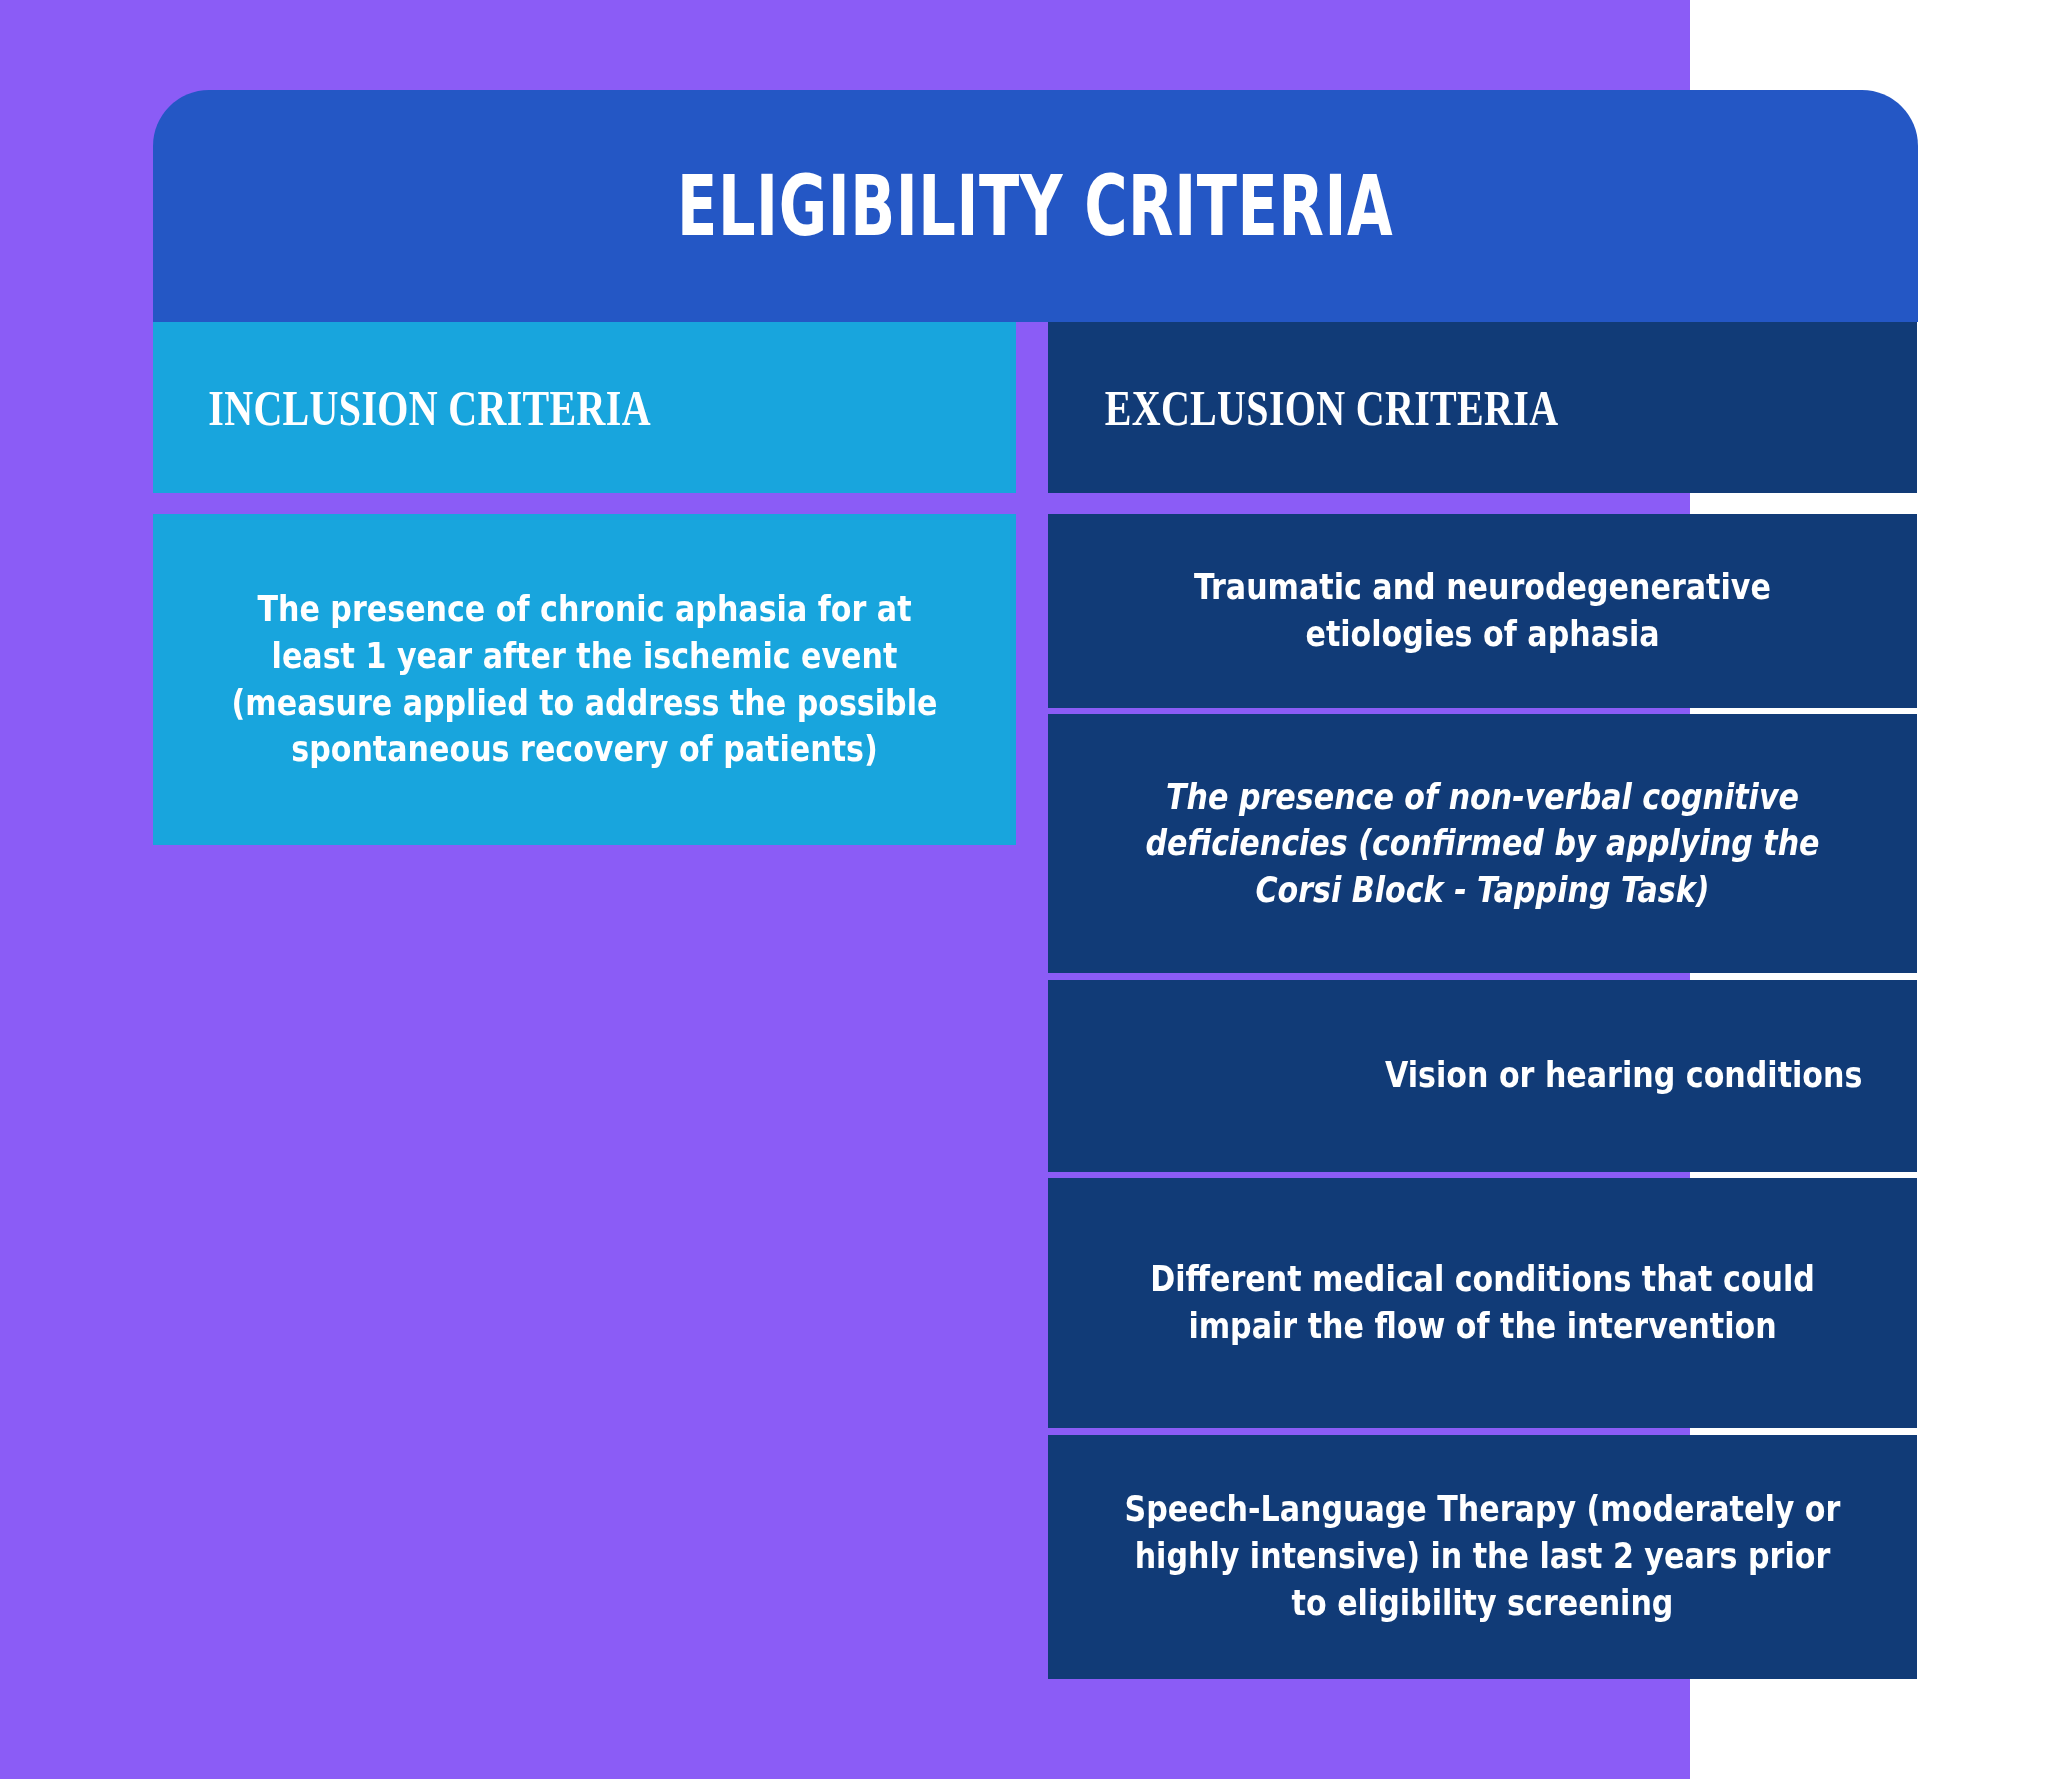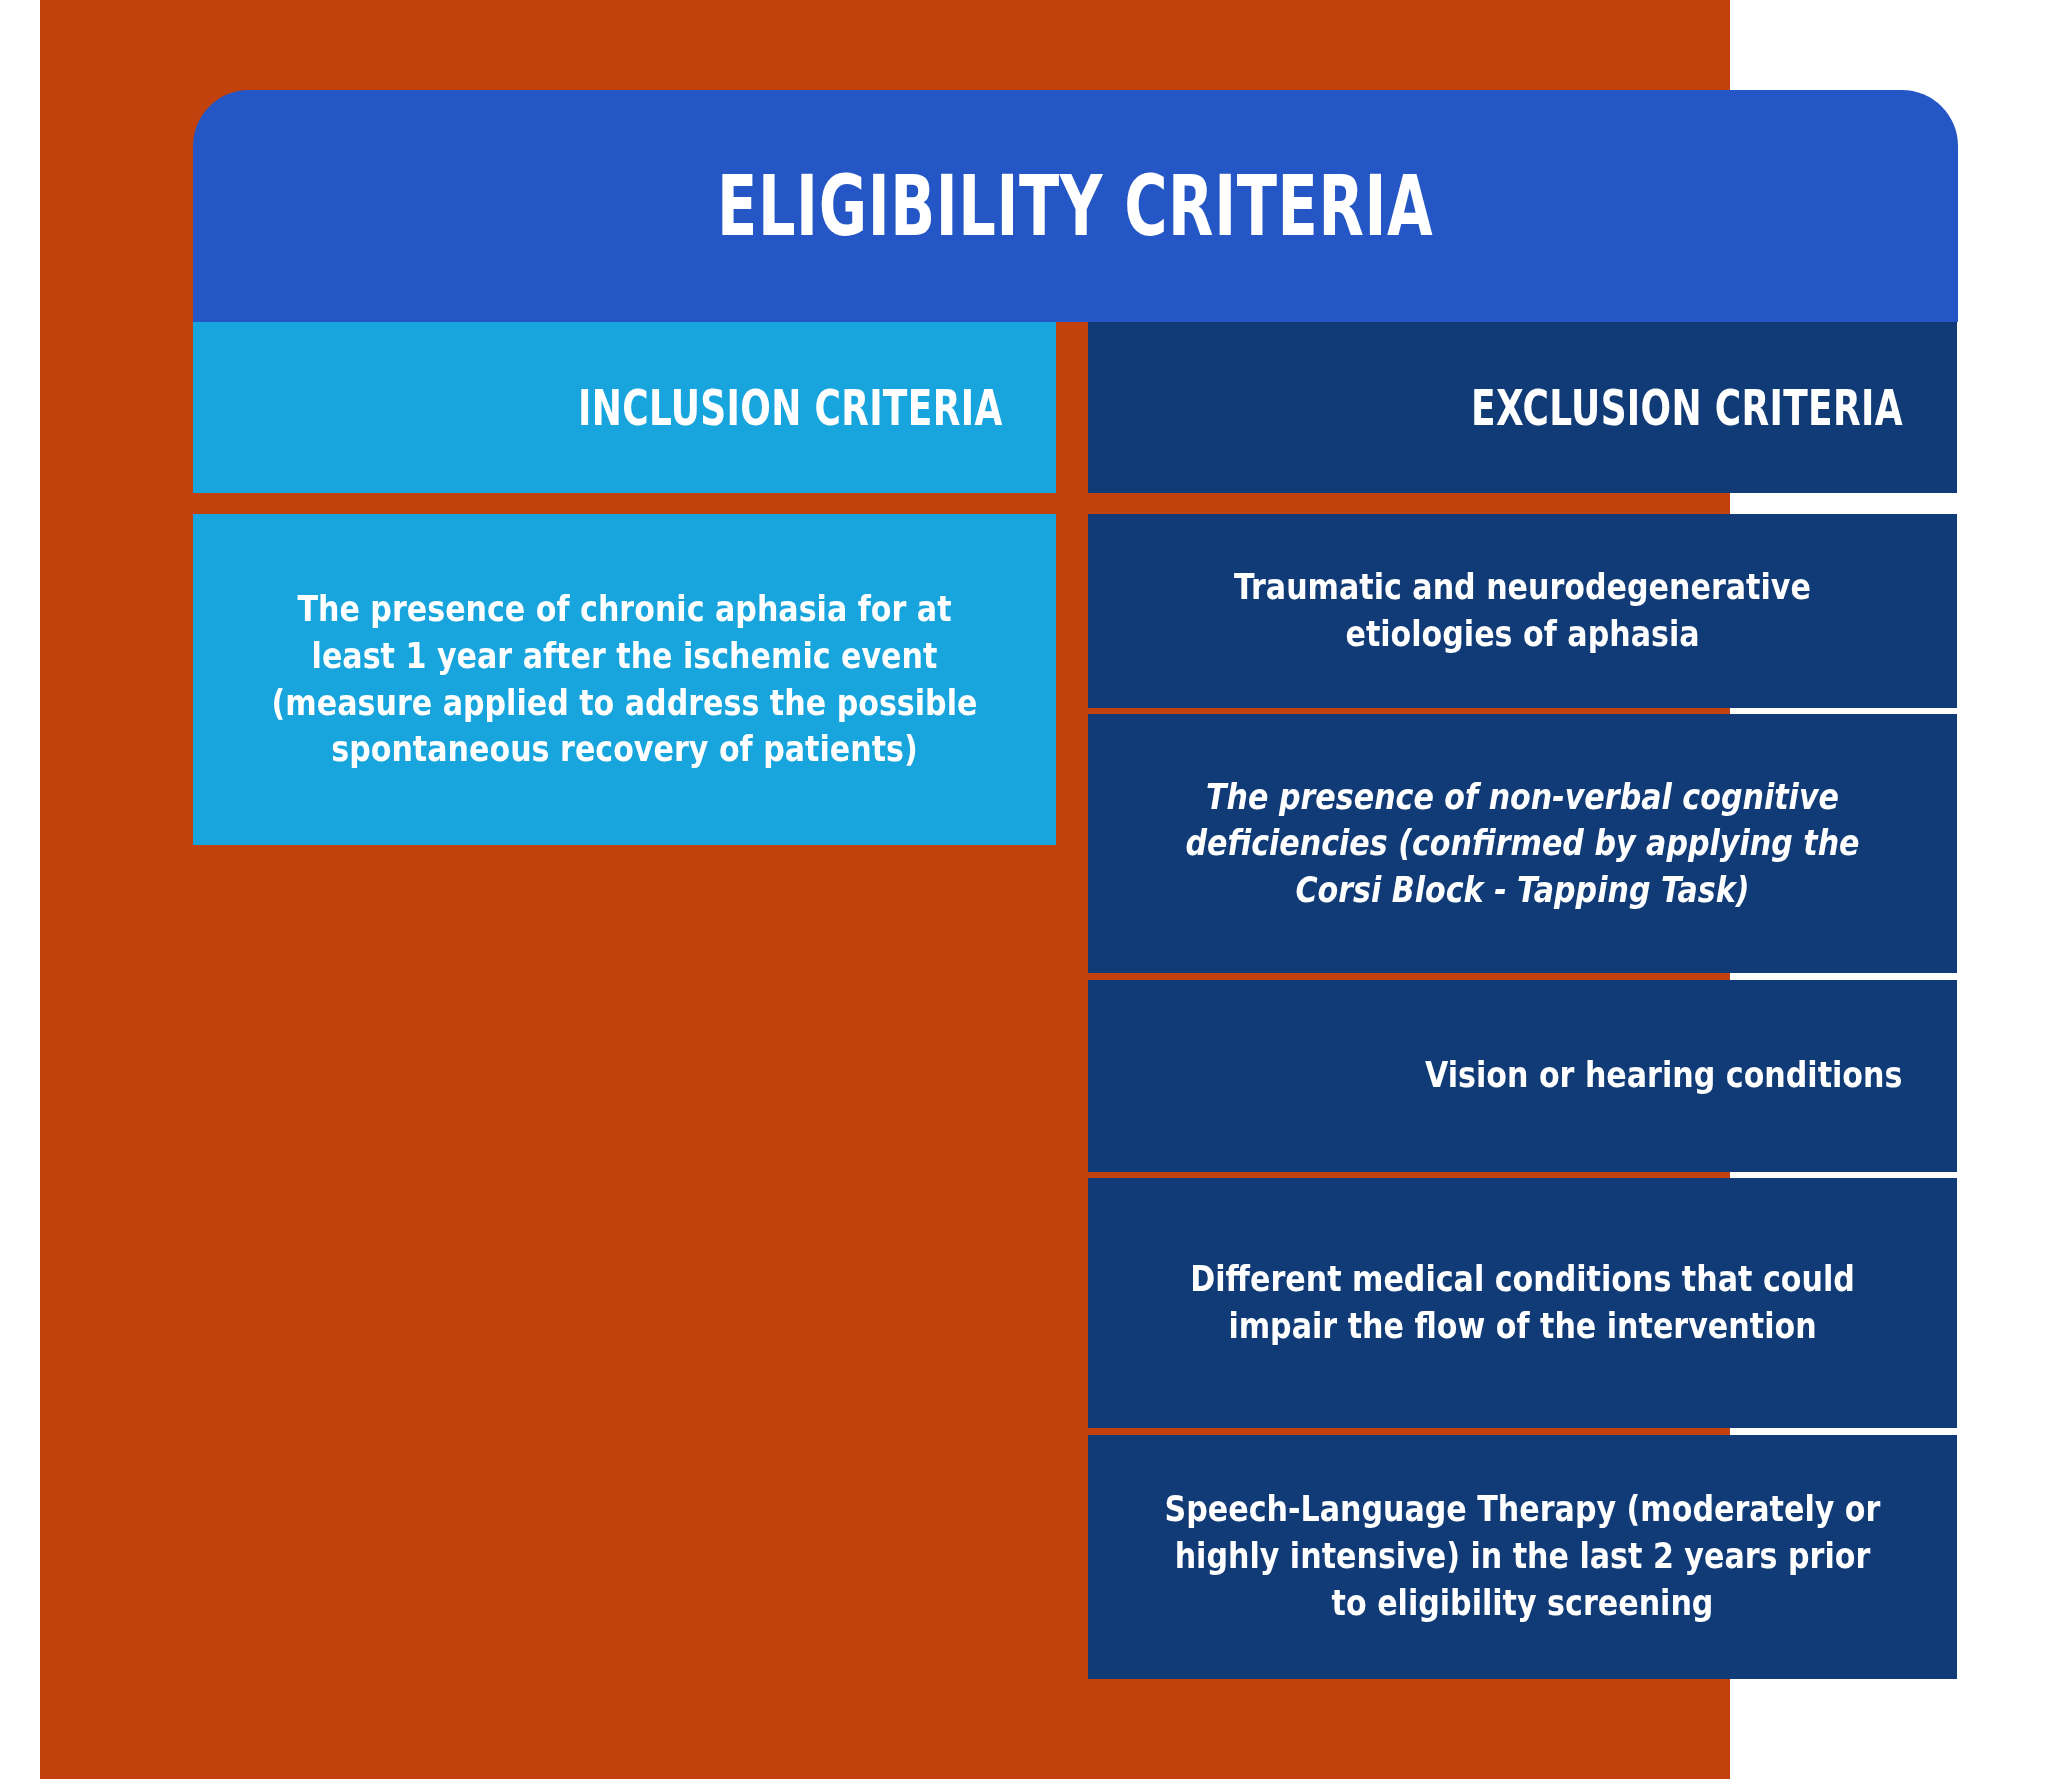--- a/index.html
+++ b/index.html
@@ -11,22 +11,21 @@
     width: 2064px;
     height: 1780px;
     font-family: "DejaVu Sans Condensed", "Liberation Sans Narrow", "Liberation Sans", sans-serif;
     overflow: hidden;
   }
 
   #figure {
     position: relative;
     width: 1690px;
     height: 1780px;
-    background: #c2410c;
-    margin-left: 40px;
+    background: #8b5cf6;
   }
 
   
   .banner {
     position: absolute;
     left: 153px;
     top: 90px;
     width: 1765px;
     height: 232px;
     background: #2457c5;
@@ -53,22 +52,23 @@
   .col {
     position: absolute;
   }
   .col-inclusion { left: 153px;  top: 322px; width: 863px; }
   .col-exclusion { left: 1048px; top: 322px; width: 869px; }
 
   .col-header {
     height: 171px;
     display: flex;
     align-items: center;
-    justify-content: flex-end;
+    justify-content: flex-start;
     box-sizing: border-box;
+    font-family: Liberation Serif, serif;
   }
   .col-inclusion .col-header { background: #18a5dd; }
   .col-exclusion .col-header { background: #113b77; }
 
   .col-header-label {
     color: #ffffff;
     font-size: 50px;
     font-weight: 700;
     letter-spacing: 0.4px;
     text-transform: uppercase;

